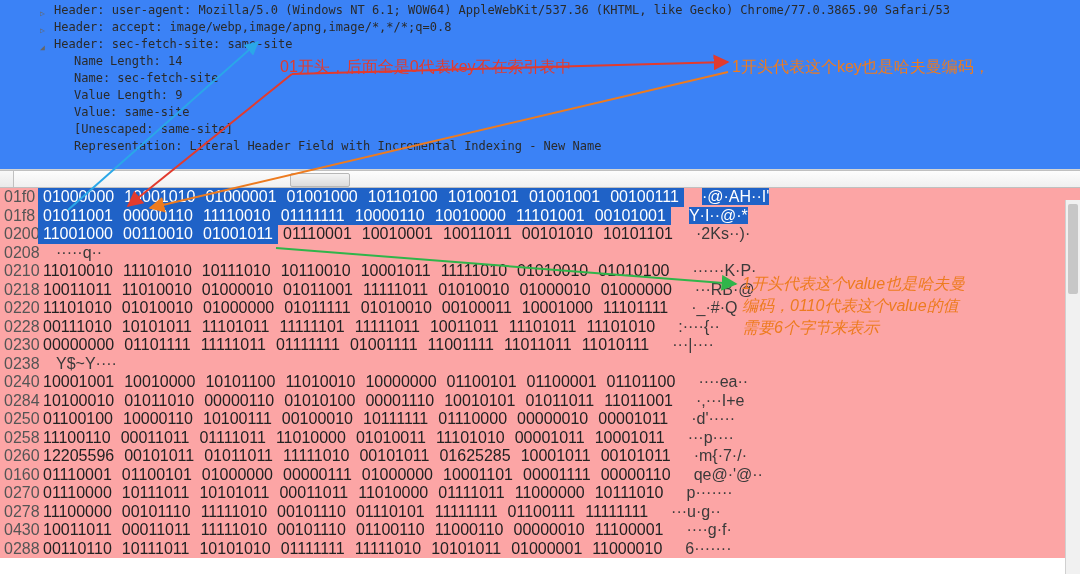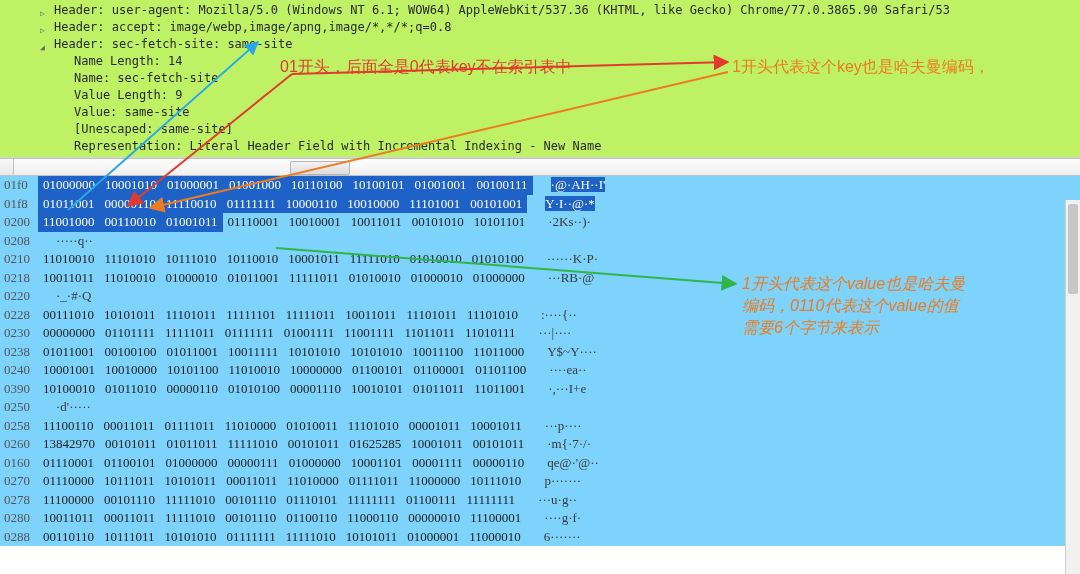--- a/index.html
+++ b/index.html
@@ -6,23 +6,23 @@
   body {
     width:1080px; height:574px;
     font-family:Consolas,"Courier New",monospace;
     font-size:12px;
     background:#fff;
     overflow:hidden;
     position:relative;
     color:#222;
   }
   .header-tree {
-    padding:2px 8px 2px 16px;
-    position:relative;
-    background:#bef264;
+    padding:2px 8px 14px 16px;
+    position:relative;
+    background:#3b82f6;
     border-bottom:1px solid #d4d4d4;
   }
   .tree-row {
     line-height:17px;
     white-space:nowrap;
     position:relative;
     padding-left:12px;
     font-family:Consolas,monospace;
     color:#2a2a2a;
   }
@@ -50,23 +50,23 @@
     width:14px; height:100%; border-right:1px solid #c0c0c0; display:inline-block;
     background:linear-gradient(#f8f8f8,#eaeaea);
   }
   .hex-scroll-top .thumb {
     position:absolute; left:290px; top:2px; height:14px; width:60px;
     background:linear-gradient(#f4f4f4,#dcdcdc);
     border:1px solid #b7b7b7; border-radius:2px;
   }
   .hex-pane {
     position:relative;
-    background:#7dd3fc;
-    font-family:Liberation Serif, serif;
-    font-size:13px;
+    background:#fca5a5;
+    font-family:Liberation Sans, sans-serif;
+    font-size:16px;
     line-height:18.5px;
   }
   .hex-row {
     display:flex;
     white-space:nowrap;
     padding-right:8px;
   }
   .hex-offset {
     width:38px;
     color:#555;
@@ -158,78 +158,79 @@
         <span class="hex-bytes"><span class="grp">11010010</span><span class="grp">11101010</span><span class="grp">10111010</span><span class="grp">10110010</span><span class="grp">10001011</span><span class="grp">11111010</span><span class="grp">01010010</span><span class="grp">01010100</span></span>
         <span class="hex-ascii">······K·P·</span>
       </div>
       <div class="hex-row">
         <span class="hex-offset">0218</span>
         <span class="hex-bytes"><span class="grp">10011011</span><span class="grp">11010010</span><span class="grp">01000010</span><span class="grp">01011001</span><span class="grp">11111011</span><span class="grp">01010010</span><span class="grp">01000010</span><span class="grp">01000000</span></span>
         <span class="hex-ascii">···RB·@</span>
       </div>
       <div class="hex-row">
         <span class="hex-offset">0220</span>
+        <span class="hex-bytes"><span class="grp">11101010</span><span class="grp">01010010</span><span class="grp">01000000</span><span class="grp">01011111</span><span class="grp">01010010</span><span class="grp">00100011</span><span class="grp">10001000</span><span class="grp">11101111</span></span>
         <span class="hex-ascii">·_·#·Q</span>
       </div>
       <div class="hex-row">
         <span class="hex-offset">0228</span>
         <span class="hex-bytes"><span class="grp">00111010</span><span class="grp">10101011</span><span class="grp">11101011</span><span class="grp">11111101</span><span class="grp">11111011</span><span class="grp">10011011</span><span class="grp">11101011</span><span class="grp">11101010</span></span>
         <span class="hex-ascii">:····{··</span>
       </div>
       <div class="hex-row">
         <span class="hex-offset">0230</span>
         <span class="hex-bytes"><span class="grp">00000000</span><span class="grp">01101111</span><span class="grp">11111011</span><span class="grp">01111111</span><span class="grp">01001111</span><span class="grp">11001111</span><span class="grp">11011011</span><span class="grp">11010111</span></span>
         <span class="hex-ascii">···|····</span>
       </div>
       <div class="hex-row">
         <span class="hex-offset">0238</span>
-        <span class="hex-bytes"><span class="grp">01011001</span><span class="grp">00100100</span><span class="grp">01011001</span><span class="grp">10011111</span><span class="grp">10101010</span><span class="grp">10101010</span><span class="grp">10011100</span><span class="grp">11011000</span></span>
         <span class="hex-ascii">Y$~Y····</span>
       </div>
       <div class="hex-row">
         <span class="hex-offset">0240</span>
         <span class="hex-bytes"><span class="grp">10001001</span><span class="grp">10010000</span><span class="grp">10101100</span><span class="grp">11010010</span><span class="grp">10000000</span><span class="grp">01100101</span><span class="grp">01100001</span><span class="grp">01101100</span></span>
         <span class="hex-ascii">····ea··</span>
       </div>
       <div class="hex-row">
-        <span class="hex-offset">0390</span>
+        <span class="hex-offset">0284</span>
         <span class="hex-bytes"><span class="grp">10100010</span><span class="grp">01011010</span><span class="grp">00000110</span><span class="grp">01010100</span><span class="grp">00001110</span><span class="grp">10010101</span><span class="grp">01011011</span><span class="grp">11011001</span></span>
         <span class="hex-ascii">·,···I+e</span>
       </div>
       <div class="hex-row">
         <span class="hex-offset">0250</span>
+        <span class="hex-bytes"><span class="grp">01100100</span><span class="grp">10000110</span><span class="grp">10100111</span><span class="grp">00100010</span><span class="grp">10111111</span><span class="grp">01110000</span><span class="grp">00000010</span><span class="grp">00001011</span></span>
         <span class="hex-ascii">·d'·····</span>
       </div>
       <div class="hex-row">
         <span class="hex-offset">0258</span>
         <span class="hex-bytes"><span class="grp">11100110</span><span class="grp">00011011</span><span class="grp">01111011</span><span class="grp">11010000</span><span class="grp">01010011</span><span class="grp">11101010</span><span class="grp">00001011</span><span class="grp">10001011</span></span>
         <span class="hex-ascii">···p····</span>
       </div>
       <div class="hex-row">
         <span class="hex-offset">0260</span>
-        <span class="hex-bytes"><span class="grp">13842970</span><span class="grp">00101011</span><span class="grp">01011011</span><span class="grp">11111010</span><span class="grp">00101011</span><span class="grp">01625285</span><span class="grp">10001011</span><span class="grp">00101011</span></span>
+        <span class="hex-bytes"><span class="grp">12205596</span><span class="grp">00101011</span><span class="grp">01011011</span><span class="grp">11111010</span><span class="grp">00101011</span><span class="grp">01625285</span><span class="grp">10001011</span><span class="grp">00101011</span></span>
         <span class="hex-ascii">·m{·7·/·</span>
       </div>
       <div class="hex-row">
         <span class="hex-offset">0160</span>
         <span class="hex-bytes"><span class="grp">01110001</span><span class="grp">01100101</span><span class="grp">01000000</span><span class="grp">00000111</span><span class="grp">01000000</span><span class="grp">10001101</span><span class="grp">00001111</span><span class="grp">00000110</span></span>
         <span class="hex-ascii">qe@·'@··</span>
       </div>
       <div class="hex-row">
         <span class="hex-offset">0270</span>
         <span class="hex-bytes"><span class="grp">01110000</span><span class="grp">10111011</span><span class="grp">10101011</span><span class="grp">00011011</span><span class="grp">11010000</span><span class="grp">01111011</span><span class="grp">11000000</span><span class="grp">10111010</span></span>
         <span class="hex-ascii">p·······</span>
       </div>
       <div class="hex-row">
         <span class="hex-offset">0278</span>
         <span class="hex-bytes"><span class="grp">11100000</span><span class="grp">00101110</span><span class="grp">11111010</span><span class="grp">00101110</span><span class="grp">01110101</span><span class="grp">11111111</span><span class="grp">01100111</span><span class="grp">11111111</span></span>
         <span class="hex-ascii">···u·g··</span>
       </div>
       <div class="hex-row">
-        <span class="hex-offset">0280</span>
+        <span class="hex-offset">0430</span>
         <span class="hex-bytes"><span class="grp">10011011</span><span class="grp">00011011</span><span class="grp">11111010</span><span class="grp">00101110</span><span class="grp">01100110</span><span class="grp">11000110</span><span class="grp">00000010</span><span class="grp">11100001</span></span>
         <span class="hex-ascii">····g·f·</span>
       </div>
       <div class="hex-row">
         <span class="hex-offset">0288</span>
         <span class="hex-bytes"><span class="grp">00110110</span><span class="grp">10111011</span><span class="grp">10101010</span><span class="grp">01111111</span><span class="grp">11111010</span><span class="grp">10101011</span><span class="grp">01000001</span><span class="grp">11000010</span></span>
         <span class="hex-ascii">6·······</span>
       </div>
     </div>
 </div>

